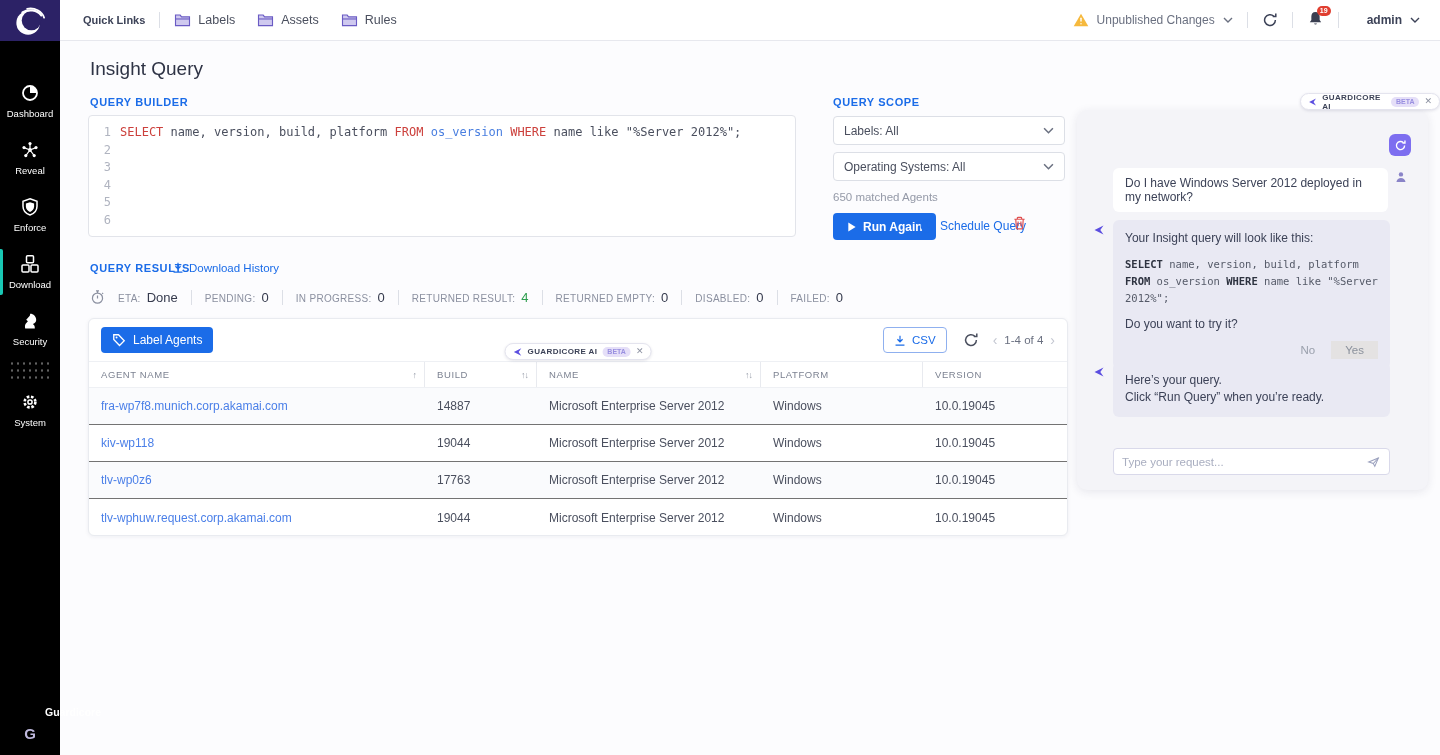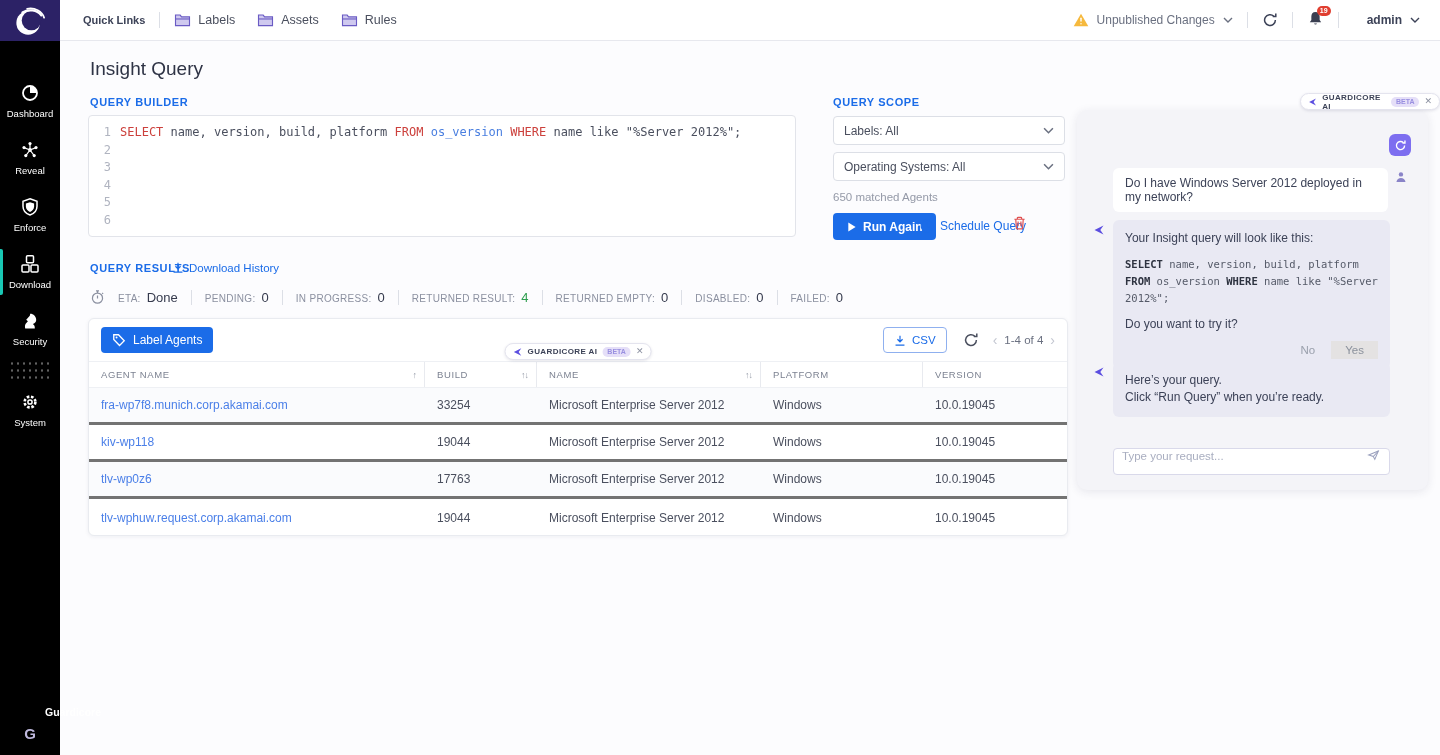--- a/index.html
+++ b/index.html
@@ -79,40 +79,40 @@
   .ai-pill .pill-beta { font-size:7px; font-weight:bold; color:#998fe0; background:#e5dff8; border-radius:6px; padding:1.5px 5px; }
   .ai-pill .pill-x { font-size:9px; color:#8b90a0; cursor:pointer; line-height:1; }
   .pill-center { position:absolute; left:50%; top:24px; transform:translateX(-50%); z-index:4; }
   .ai-pill-top { position:absolute; left:1240px; top:52px; z-index:4; }
 
   .thead { display:flex; height:27px; border-top:1px solid #eef0f4; border-bottom:1px solid #eef0f4; align-items:center; }
   .th { display:flex; align-items:center; height:100%; padding-left:12px; font-size:9.5px; color:#7c8291; letter-spacing:.6px; cursor:pointer; }
   .th .sort { margin-left:auto; margin-right:8px; font-size:9px; color:#9aa0ac; letter-spacing:-1px; }
   .th.b-r { border-right:1px solid #e8eaef; }
   .c1 { width:336px; } .c2 { width:112px; } .c3 { width:224px; } .c4 { width:162px; } .c5 { width:144px; }
-  .trow { display:flex; align-items:center; height:37px; border-bottom:3px solid #737373; cursor:pointer; }
+  .trow { display:flex; align-items:center; height:37px; border-bottom:1px solid #737373; cursor:pointer; }
   .trow:nth-child(odd) { background:#fafbfd; }
   .trow:last-child { border-bottom:none; }
   .td { padding-left:12px; font-size:12px; color:#4a4f5e; white-space:nowrap; overflow:hidden; }
   .td a { color:#4a7fe8; text-decoration:none; }
 
   
   .chat { position:absolute; left:1017px; top:69px; width:351px; height:380px; background:#f4f4f8; border-radius:10px; box-shadow:0 2px 10px rgba(40,40,80,.10); }
   .chat-restart { position:absolute; right:17px; top:24px; width:22px; height:22px; background:#7d6ef0; border:none; border-radius:6px; cursor:pointer; display:flex; align-items:center; justify-content:center; }
   .msg-user-row { position:absolute; left:36px; top:58px; width:294px; display:flex; align-items:flex-start; gap:7px; }
   .bubble-user { width:277px; background:#fff; border-radius:6px; padding:8px 12px; font-size:12px; color:#3c4257; }
   .msg-ai-row { position:absolute; left:16px; display:flex; align-items:flex-start; gap:8px; }
   .m1 { top:110px; } .m2 { top:252px; }
   .bubble-ai { width:277px; background:#e9e9f3; border-radius:6px; padding:10px 12px; font-size:12px; color:#3c4257; line-height:1.45; }
   .ai-code { font-family:"DejaVu Sans Mono", monospace; font-size:10.5px; color:#555a68; margin:9px 0 9px; line-height:1.6; word-break:break-word; }
   .ai-code .b { font-weight:bold; color:#2e3340; }
   .bubble-actions { display:flex; justify-content:flex-end; align-items:center; gap:16px; margin-top:8px; }
   .btn-no { background:none; border:none; font-size:11.5px; color:#9aa0ac; cursor:pointer; font-family:inherit; }
   .btn-yes { background:#e4e2e2; border:none; border-radius:0; font-size:11.5px; color:#8b919c; padding:3px 14px; cursor:pointer; font-family:inherit; }
-  .chat-input-wrap { position:absolute; left:36px; top:338px; width:277px; height:27px; background:#fff; border:1px solid #d9d9ea; border-radius:4px; display:flex; align-items:flex-end; padding:12px 8px; }
+  .chat-input-wrap { position:absolute; left:36px; top:338px; width:277px; height:27px; background:#fff; border:1px solid #d9d9ea; border-radius:4px; display:flex; align-items:center; padding:0 8px; }
   .chat-input { flex:1; border:none; outline:none; font-size:11.5px; color:#3c4257; font-family:inherit; background:transparent; }
   .chat-input::placeholder { color:#a9aec0; }
 </style>
 </head>
 <body>
 
 <div id="app">
 
   <div class="logo">
     <svg width="36" height="32" viewBox="0 0 36 34">
@@ -411,21 +411,21 @@
         <div class="th c4 b-r">
             <span>PLATFORM</span>
           </div>
         <div class="th c5">
             <span>VERSION</span>
           </div>
       </div>
 
       <div class="trow">
         <div class="td c1"><a href="#">fra-wp7f8.munich.corp.akamai.com</a></div>
-        <div class="td c2">33254</div>
+        <div class="td c2">14887</div>
         <div class="td c3">Microsoft Enterprise Server 2012</div>
         <div class="td c4">Windows</div>
         <div class="td c5">10.0.19045</div>
       </div>
       <div class="trow">
         <div class="td c1"><a href="#">kiv-wp118</a></div>
         <div class="td c2">19044</div>
         <div class="td c3">Microsoft Enterprise Server 2012</div>
         <div class="td c4">Windows</div>
         <div class="td c5">10.0.19045</div>

